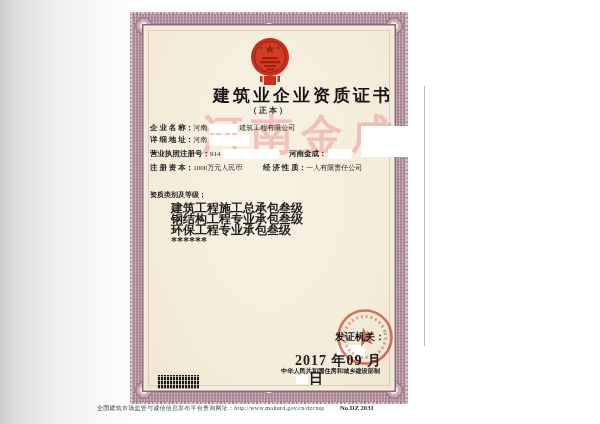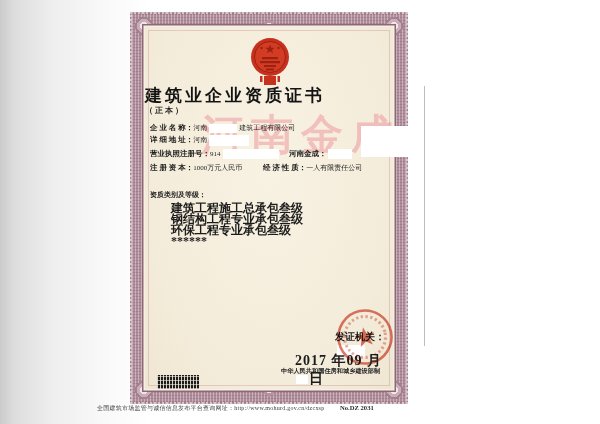--- a/index.html
+++ b/index.html
@@ -18,23 +18,23 @@
     box-shadow:0 0 0 1.5px #f6f0e4,0 0 0 3px #8f6878;}
   .paper::after{content:"";position:absolute;inset:3px;border:1px solid rgba(190,120,130,.30);pointer-events:none;}
   .orn{position:absolute;width:18px;height:18px;transform:rotate(45deg);
     background:radial-gradient(circle at 50% 50%,#f0e6ea 0 4px,#cbadb7 4px 7px,#a3818e 7px 9px,rgba(0,0,0,0) 9px);}
   .orn.tl{left:3px;top:3px}.orn.tr{right:3px;top:3px}.orn.bl{left:3px;bottom:3px}.orn.br{right:3px;bottom:3px}
   .mid{position:absolute;width:14px;height:14px;transform:rotate(45deg);
     background:radial-gradient(circle,#ecdfe4 0 3px,#b493a1 3px 6px,rgba(0,0,0,0) 6px);}
   .mid.mt{left:50%;top:5px;margin-left:-7px}.mid.mb{left:50%;bottom:5px;margin-left:-7px}
   
   .emblem{position:absolute;left:102px;top:10px;width:46px;height:52px;}
-  .title{position:absolute;left:0;top:57px;width:100%;text-align:left;font-size:17px;font-weight:bold;
+  .title{position:absolute;left:0;top:57px;width:100%;text-align:right;font-size:17px;font-weight:bold;
     letter-spacing:3px;color:#141414;white-space:nowrap;}
-  .subtitle{position:absolute;left:0;top:78px;width:100%;text-align:left;font-size:8px;font-weight:bold;
+  .subtitle{position:absolute;left:0;top:78px;width:100%;text-align:center;font-size:8px;font-weight:bold;
     letter-spacing:2px;color:#1d1d1d;}
   .watermark{position:absolute;left:56px;top:80px;font-size:42px;font-weight:bold;letter-spacing:8px;
     color:rgba(236,140,150,.48);z-index:1;white-space:nowrap;filter:blur(.4px);}
   .fields{position:absolute;left:5px;top:0;width:224px;height:100%;z-index:2;color:#1c1c1c;}
   .frow{position:absolute;left:0;white-space:nowrap;font-size:7.5px;line-height:10px;width:100%;}
   .r1{top:96px}.r2{top:108px}.r3{top:122px}.r4{top:136px}.r5{top:151px}.r6{top:163px}
   .fl{font-weight:bold;}
   .fv{font-size:7px;color:#262626;}
   .p2{position:absolute;top:0;white-space:nowrap;}
   .r3 .p2{left:139px}.r4 .p2{left:113px}.r5 .p2{left:120px}

